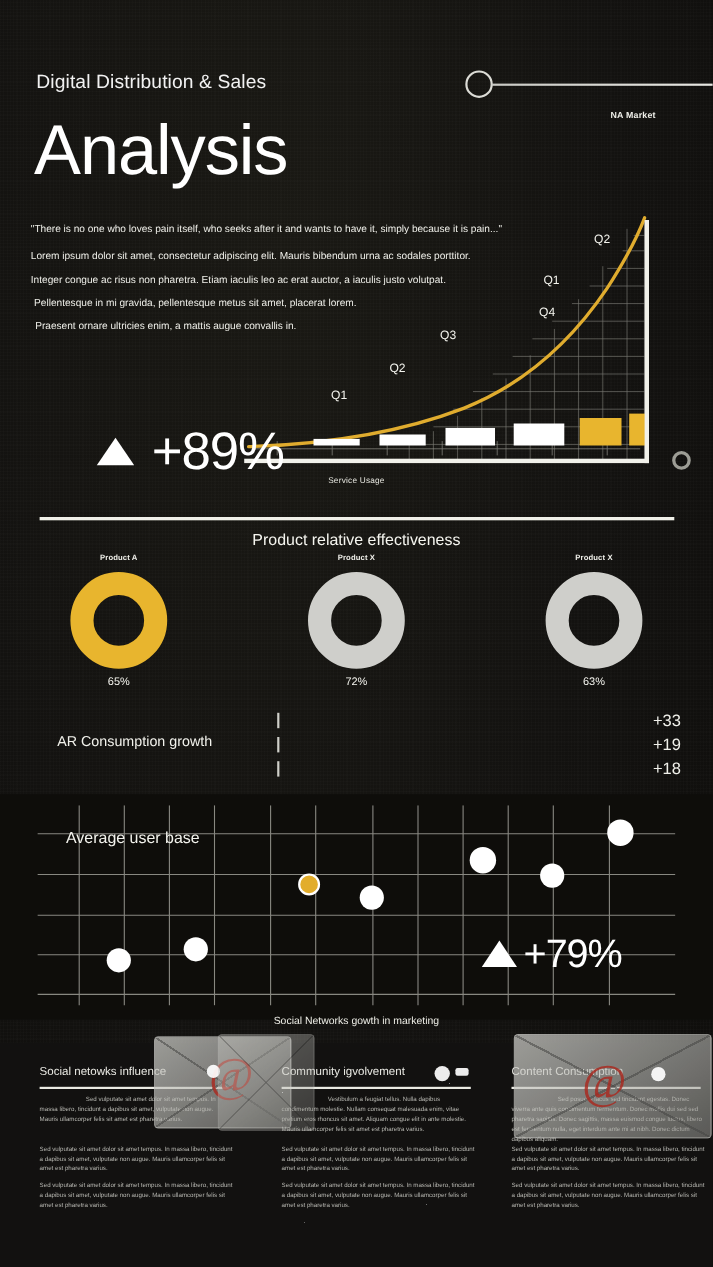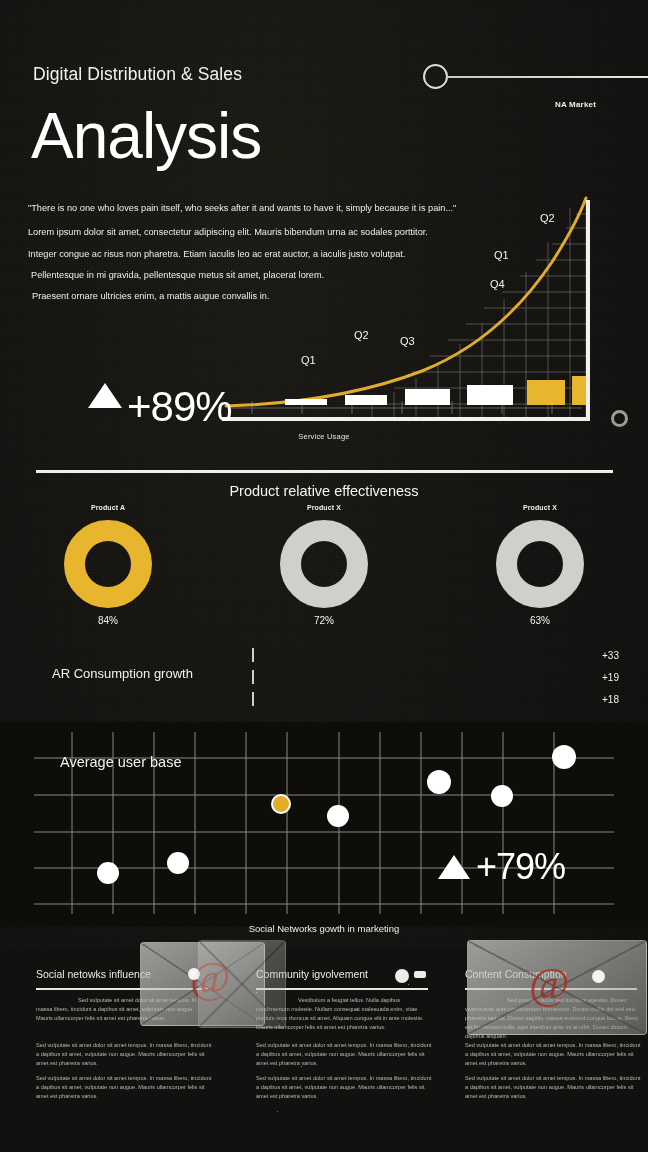--- a/index.html
+++ b/index.html
@@ -64,22 +64,22 @@
   .svc-label {
     position: absolute; left: 0; top: 432px; width: 648px; text-align: center;
     font-size: 7.5px; color: #e6e6df; letter-spacing: .2px;
   }
   .side-dot {
     position: absolute; left: 611px; top: 410px; width: 17px; height: 17px;
     border: 3px solid #9d9d95; border-radius: 50%;
   }
   .delta1 {
     position: absolute; left: 88px; top: 383px;
-    font-size: 42px; font-weight: 400; letter-spacing: -1px; color: #ffffff;
-    display: flex; align-items: flex-start; gap: 5px;
+    font-size: 48px; font-weight: 400; letter-spacing: -1px; color: #ffffff;
+    display: flex; align-items: center; gap: 16px;
   }
   .tri { display:inline-block; width:0; height:0; border-left:17px solid transparent; border-right:17px solid transparent; border-bottom:25px solid #fff; }
 
   
   .divider {
     position: absolute; left: 36px; top: 470px; width: 577px; height: 3px; background: #f0f0e9;
   }
 
   
   .sec2-title {
@@ -91,21 +91,21 @@
   .donut-name { font-size: 7px; font-weight: 700; color: #efefe9; letter-spacing: .1px; margin-top: 4px; }
   .donut-ring { margin-top: 9px; width: 88px; height: 88px; border-radius: 50%; border: 21px solid #cfcfcb; }
   .donut-ring.gold { border-color: #e8b52e; }
   .donut-val { margin-top: 7px; font-size: 10px; color: #f3f3ed; }
 
   
   .ar-label { position: absolute; left: 52px; top: 666px; font-size: 13px; color: #f2f2ec; }
   .ar-ticks { position: absolute; left: 252px; top: 648px; }
   .ar-tick { width: 2px; background: #cfcfc9; }
   .ar-vals { position: absolute; right: 29px; top: 645px; text-align: right; }
-  .ar-val { font-size: 10px; color: #f0f0ea; line-height: 22px; }
+  .ar-val { font-size: 15px; color: #f0f0ea; line-height: 22px; }
 
   
   .scatter-wrap {
     position: absolute; left: 0; top: 722px; width: 648px; height: 205px;
     background: #0e0d0a;
   }
   .scatter { position: absolute; left: 34px; top: 732px; width: 580px; height: 182px; }
   .scatter-title { position: absolute; left: 60px; top: 754px; font-size: 14.5px; font-weight: 300; color: #f3f3ed; }
   .dot { position: absolute; border-radius: 50%; background: #ffffff; }
   .dot.gold { background: #e2ad2b; border: 2px solid #ffffff; }
@@ -216,21 +216,21 @@
         <rect x="63" y="203" width="42" height="6" fill="#ffffff"></rect>
         <rect x="123" y="199" width="42" height="10" fill="#ffffff"></rect>
         <rect x="183" y="193" width="45" height="16" fill="#ffffff"></rect>
         <rect x="245" y="189" width="46" height="20" fill="#ffffff"></rect>
         <rect x="305" y="184" width="38" height="25" fill="#e8b52e"></rect>
         <rect x="350" y="180" width="16" height="29" fill="#e8b52e"></rect>
       </g>
     </svg>
     <span class="q-lab" style="left:79px; top:158px;">Q1</span>
     <span class="q-lab" style="left:132px; top:133px;">Q2</span>
-    <span class="q-lab" style="left:178px; top:103px;margin-top:36px;">Q3</span>
+    <span class="q-lab" style="left:178px; top:103px;">Q3</span>
     <span class="q-lab" style="left:224px; top:82px;margin-left:44px;">Q4</span>
     <span class="q-lab" style="left:272px; top:53px;">Q1</span>
     <span class="q-lab" style="left:318px; top:16px;">Q2</span>
   </div>
   <div class="axis-h"></div>
   <div class="axis-v"></div>
   <div class="svc-label">Service Usage</div>
   <div class="side-dot"></div>
 
   <div class="delta1">
@@ -238,21 +238,21 @@
     <span>+89%</span>
   </div>
 
   <div class="divider"></div>
 
   <div class="sec2-title">Product relative effectiveness</div>
   <div class="donuts">
     <div class="donut-cell">
       <span class="donut-name">Product A</span>
       <div class="donut-ring gold"></div>
-      <span class="donut-val">84%</span>
+      <span class="donut-val">65%</span>
     </div>
     <div class="donut-cell">
       <span class="donut-name">Product X</span>
       <div class="donut-ring"></div>
       <span class="donut-val">72%</span>
     </div>
     <div class="donut-cell">
       <span class="donut-name">Product X</span>
       <div class="donut-ring"></div>
       <span class="donut-val">63%</span>

